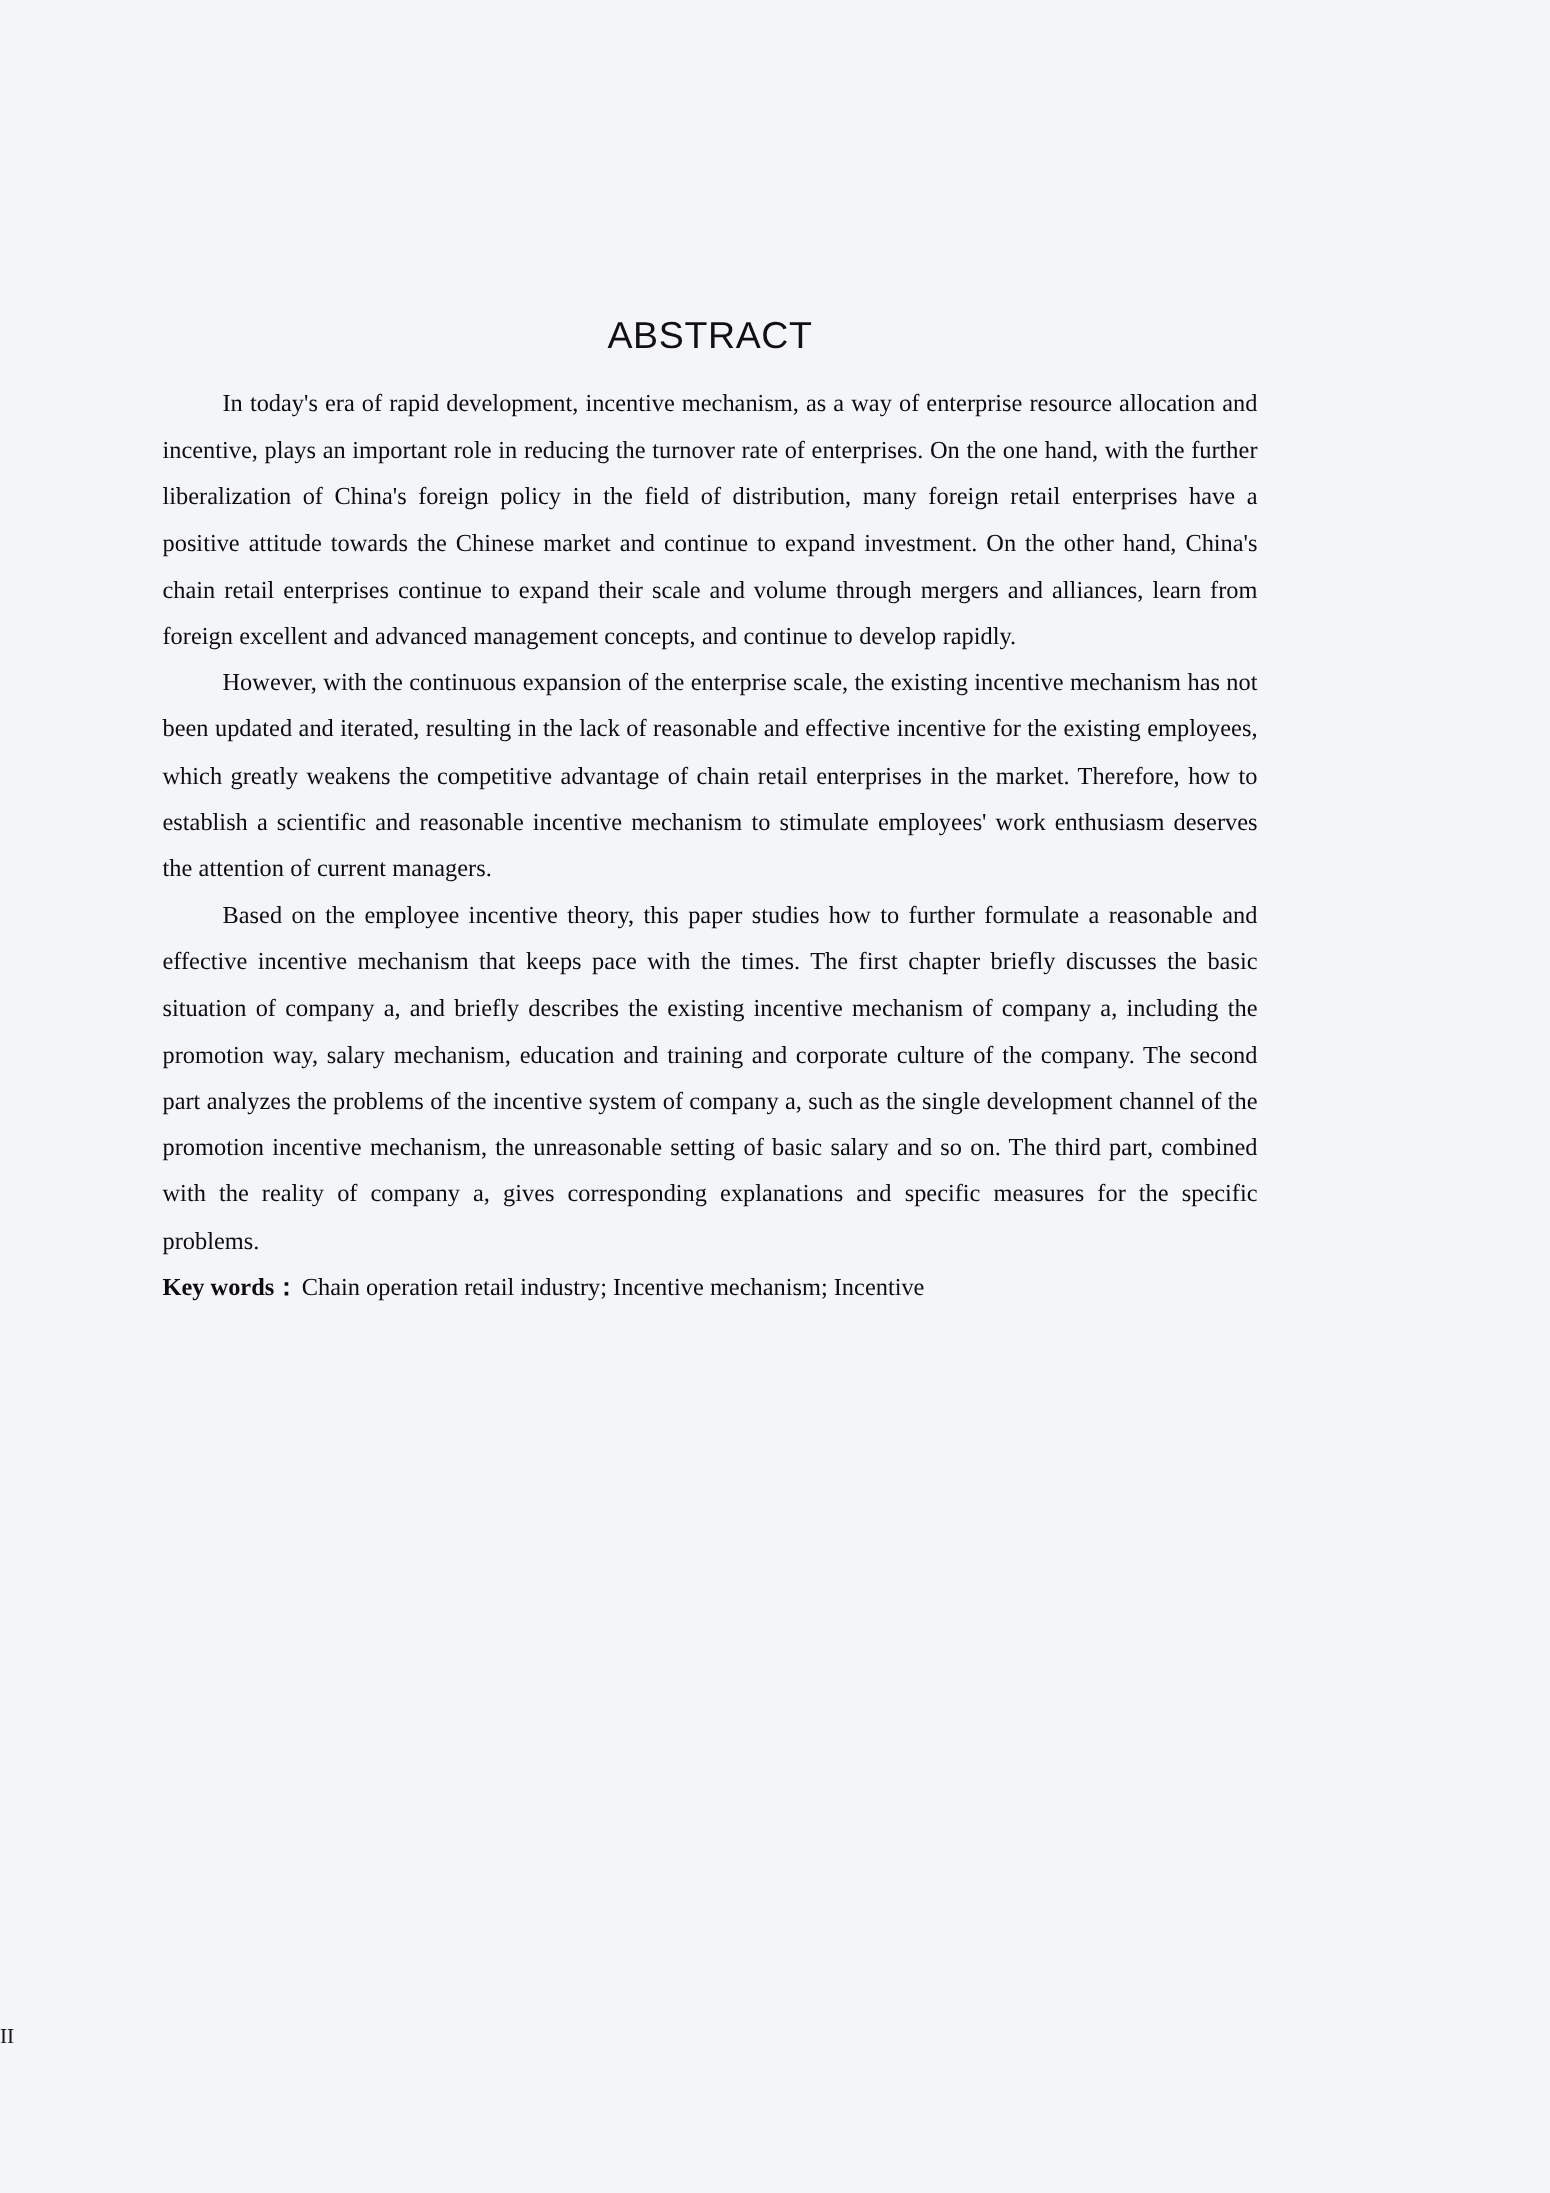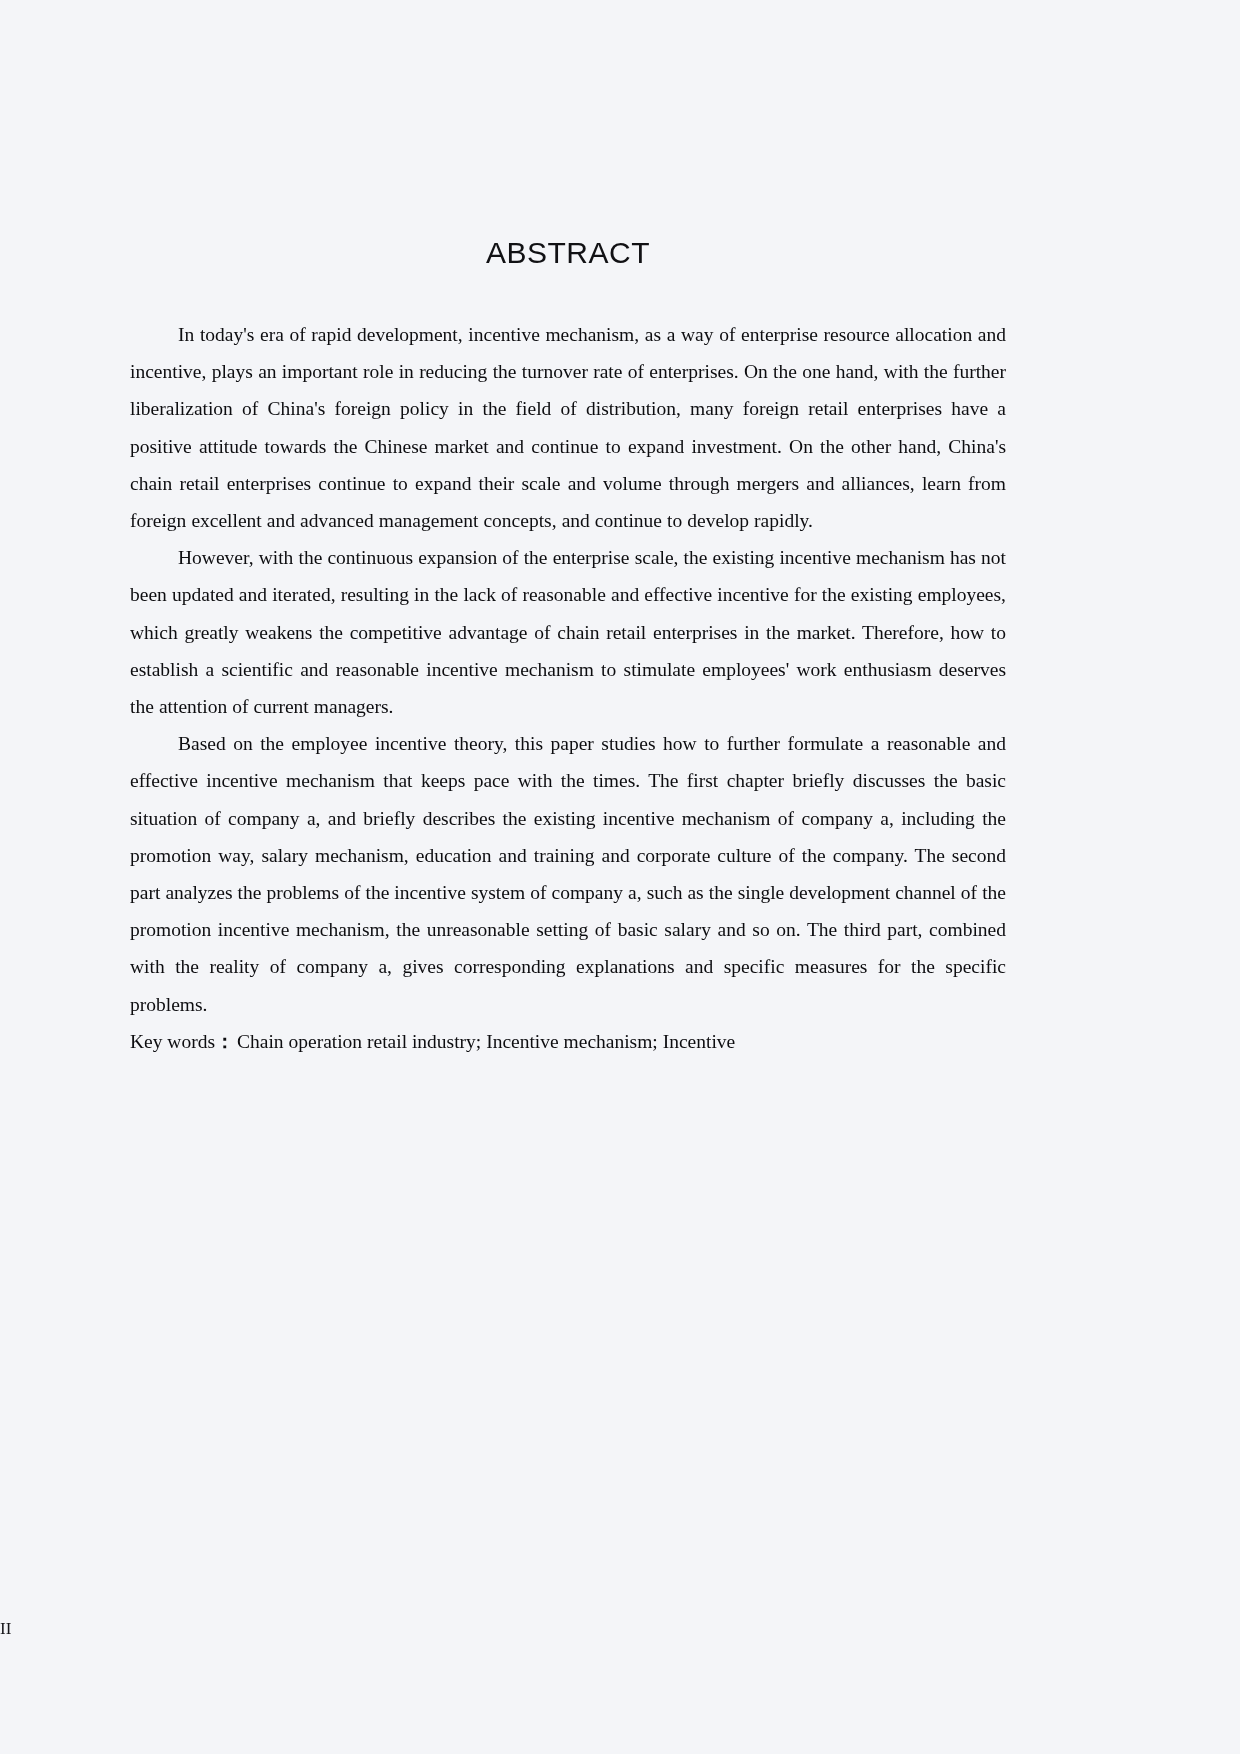--- a/index.html
+++ b/index.html
@@ -32,26 +32,26 @@
     width: 876px;
   }
 
   .doc-title {
     font-family: "Liberation Sans", "DejaVu Sans", sans-serif;
     font-size: 30px;
     font-weight: 400;
     letter-spacing: 0.5px;
     text-align: center;
     color: #111114;
-    margin: 0;
+    margin: 16px;
     padding-top: 236px;
   }
 
   .abstract-body {
-    margin-top: 46px;
+    margin-top: 19px;
   }
 
   .para {
     font-size: 19.5px;
     line-height: 37.2px;
     text-align: justify;
     text-justify: inter-word;
     text-indent: 48px;
     margin: 0;
     color: #0d0d10;
@@ -66,21 +66,21 @@
   .keywords-line {
     font-size: 19.5px;
     line-height: 37.2px;
     text-align: left;
     text-indent: 0;
     margin: 0;
     color: #0d0d10;
   }
 
   .keywords-label {
-    font-weight: normal;
+    font-weight: bold;
   }
 
   .keywords-colon {
     font-weight: bold;
     letter-spacing: 0.5px;
     padding-right: 2px;
   }
 
   .keywords-value {
     font-weight: normal;

